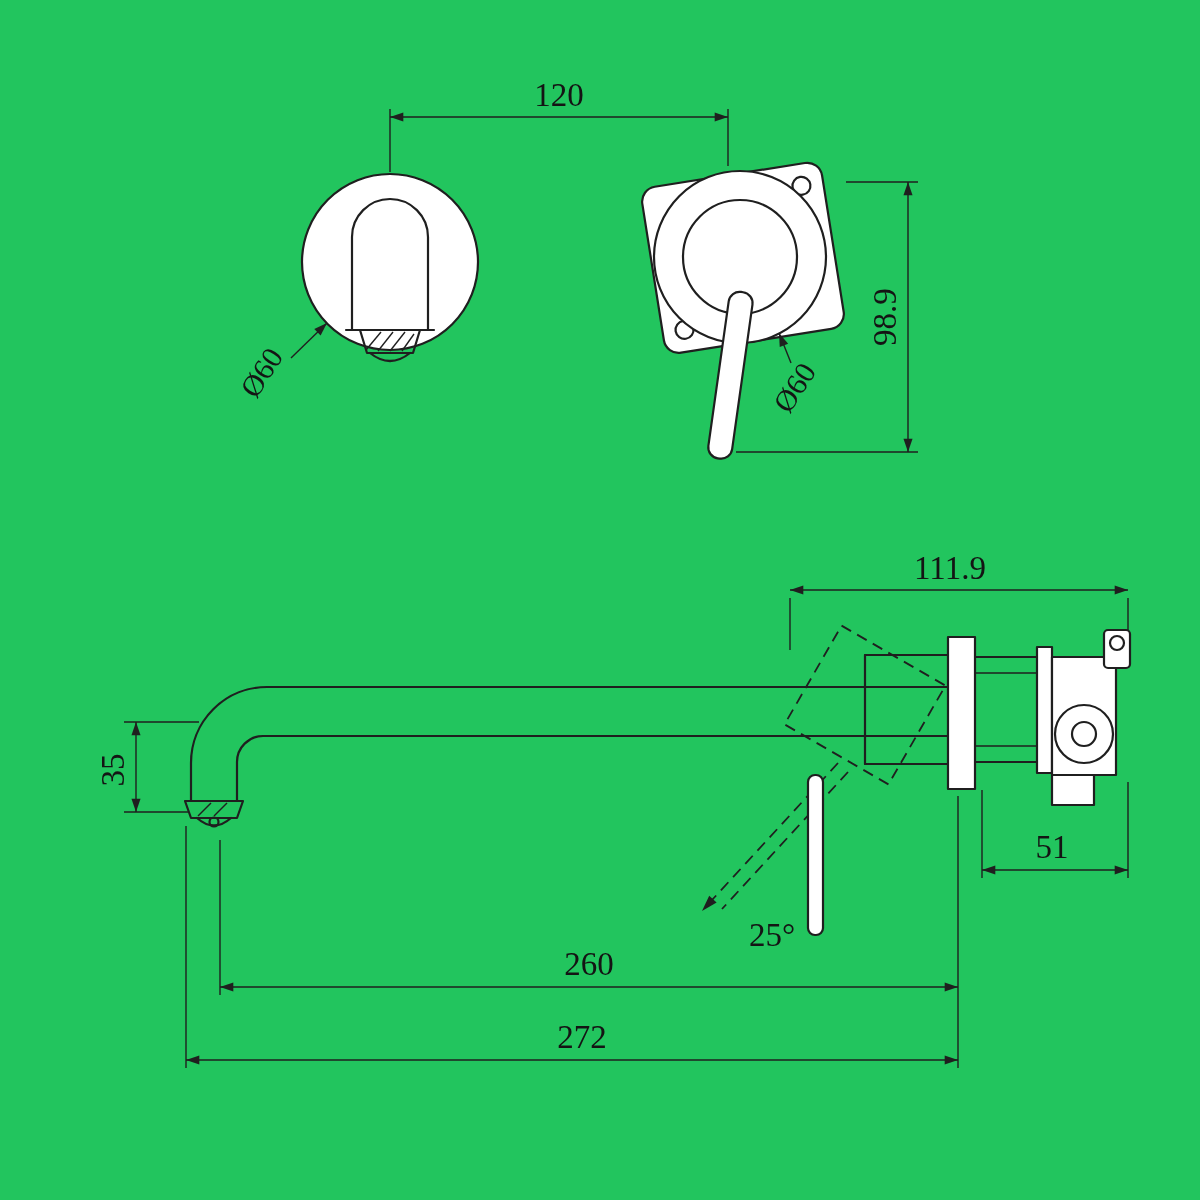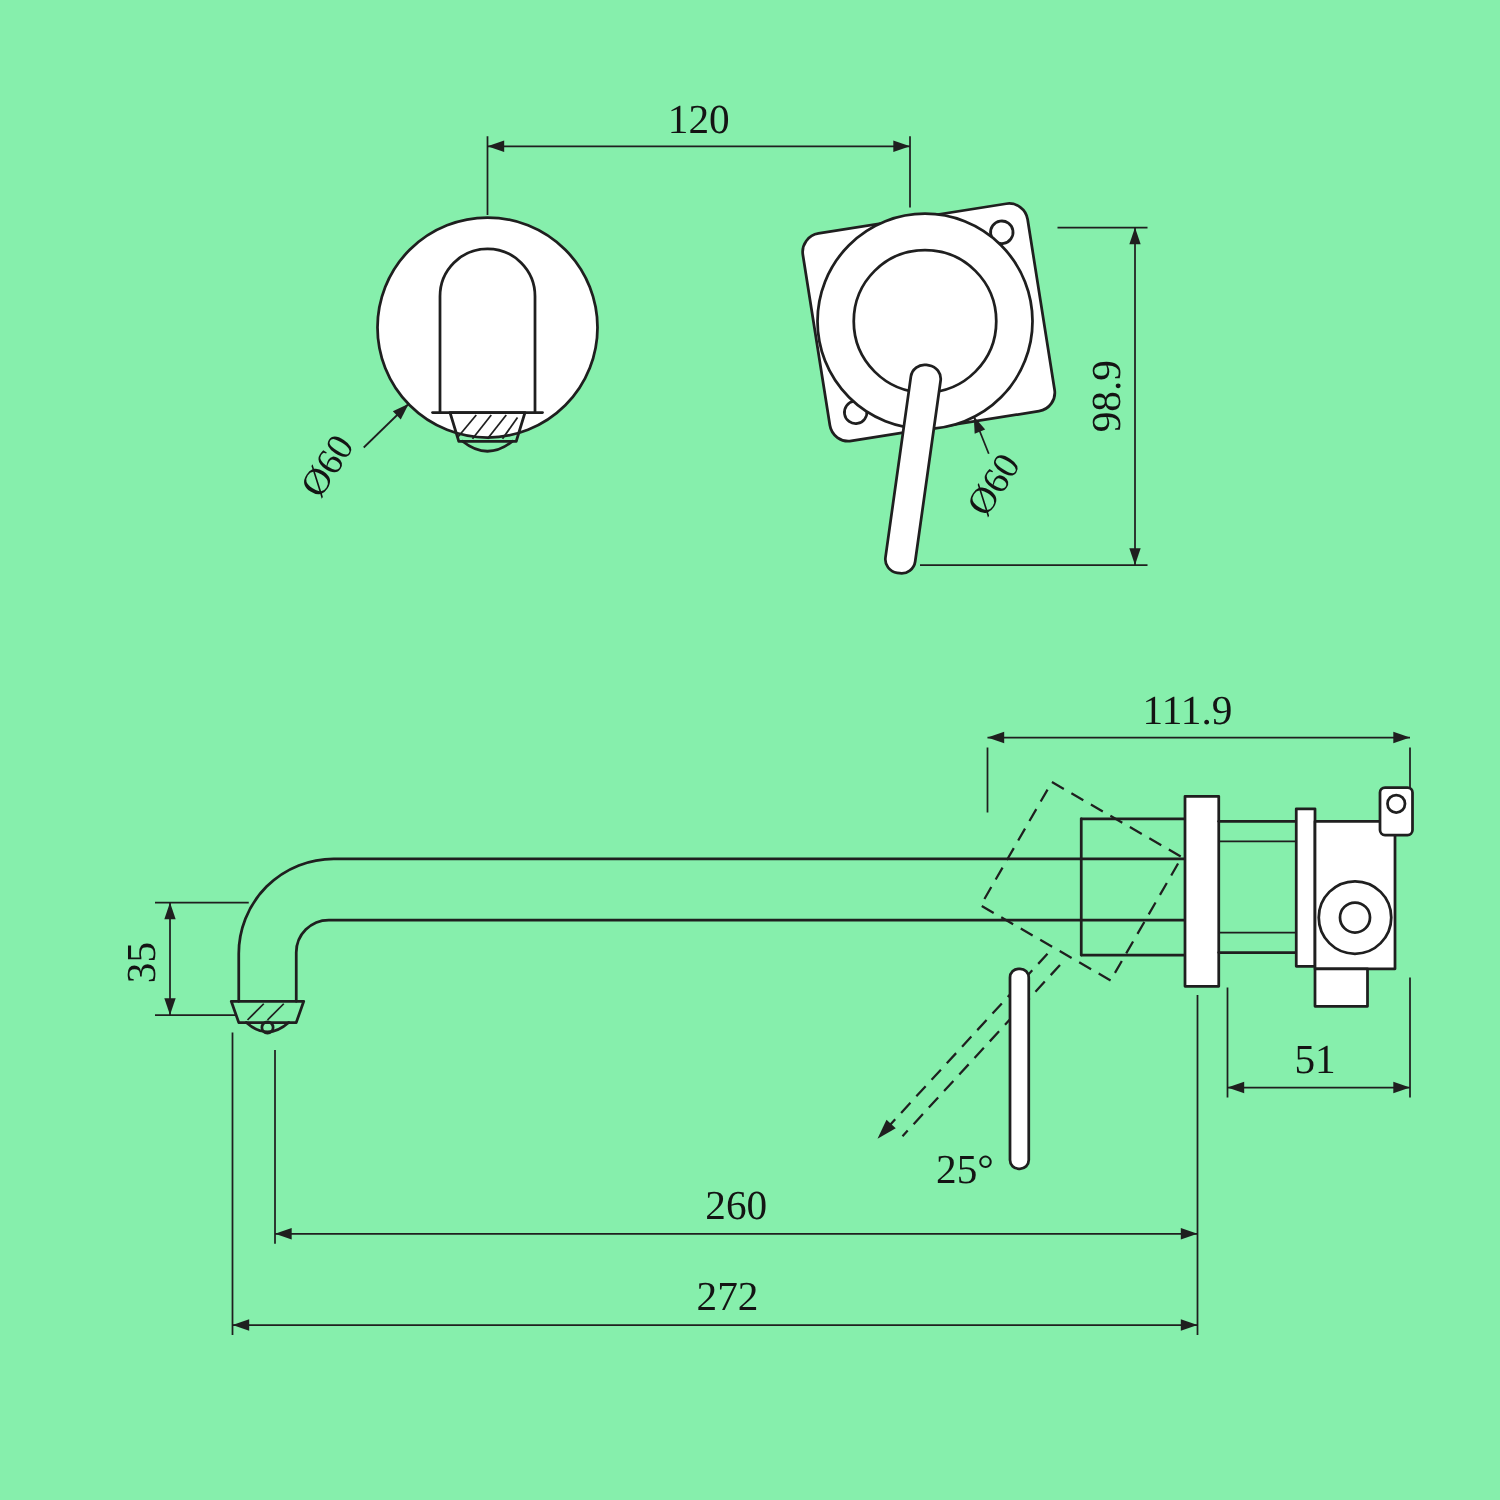--- a/index.html
+++ b/index.html
@@ -1,16 +1,16 @@
 <!DOCTYPE html>
 <html><head>
 <meta charset="utf-8">
 <style>
   html,body{margin:0;padding:0;background:#ffffff;}
-  .stage{width:1200px;height:1200px;position:relative;background:#86efac;overflow:hidden;}
+  .stage{width:1200px;height:1200px;position:relative;background:#22c55e;overflow:hidden;}
   svg{display:block;}
   .obj{fill:none;stroke:#1f1f1f;stroke-width:2.2;stroke-linecap:round;stroke-linejoin:round;}
   .objf{fill:#ffffff;stroke:#1f1f1f;stroke-width:2.2;stroke-linejoin:round;}
   .thin{fill:none;stroke:#1f1f1f;stroke-width:1.4;}
   .dim{fill:none;stroke:#1f1f1f;stroke-width:1.4;}
   .phantom{fill:none;stroke:#1f1f1f;stroke-width:1.8;stroke-dasharray:11 7;}
   .txt{font-family:"Liberation Serif","DejaVu Serif",serif;font-size:33px;fill:#141414;}
   .txt-s{font-size:30px;}
 </style>
 </head>

